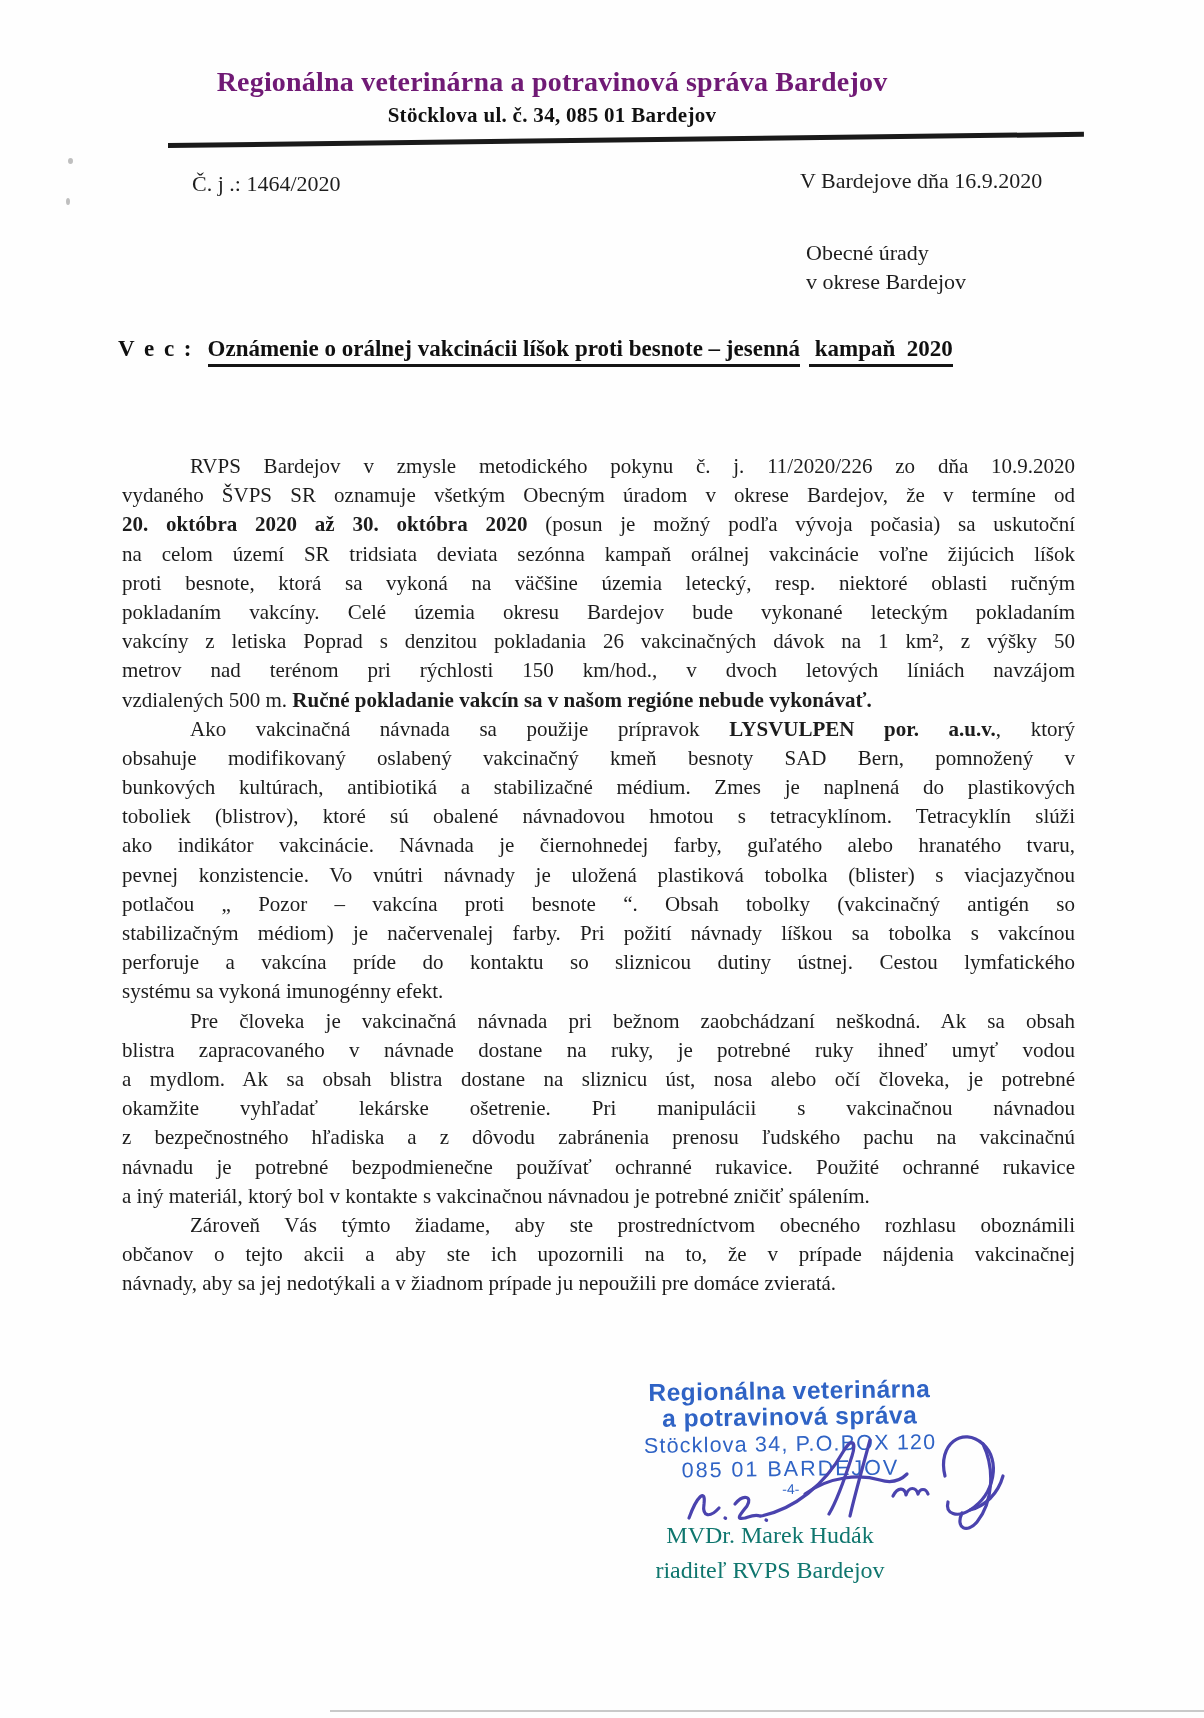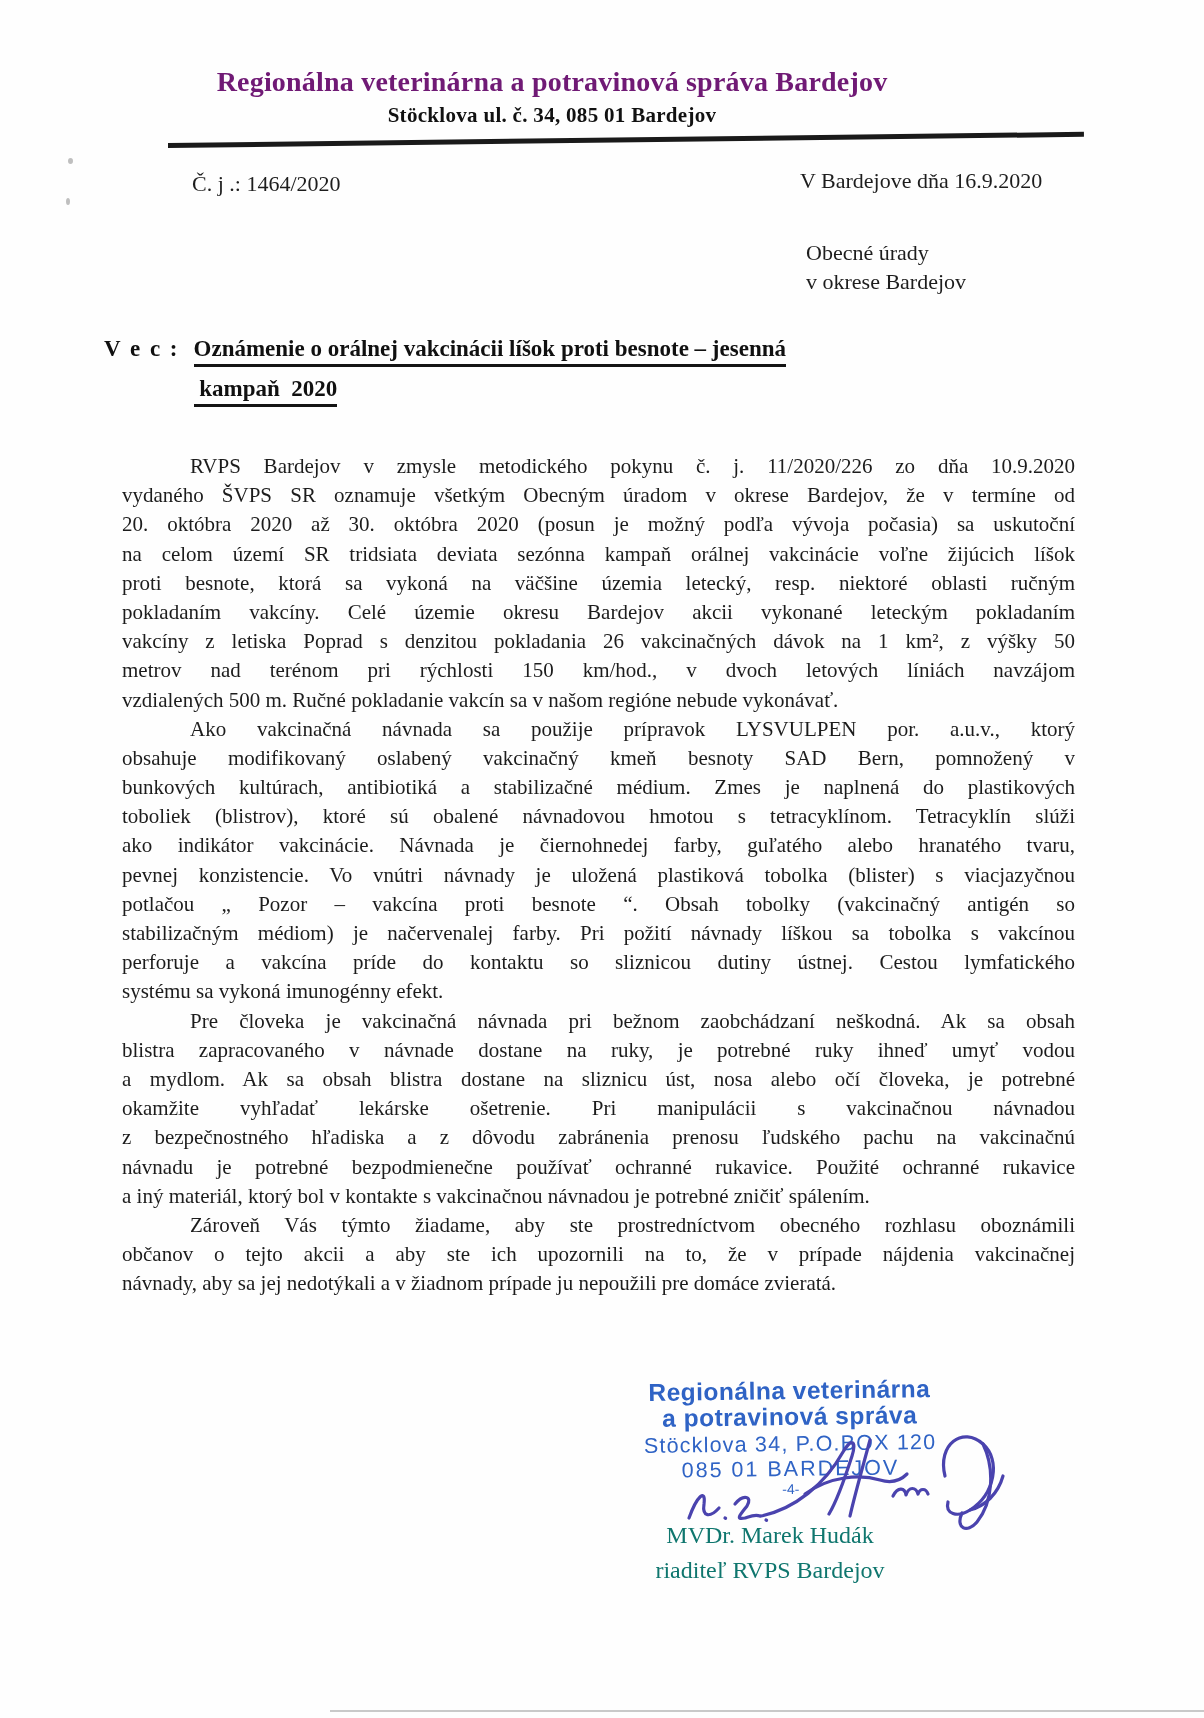--- a/index.html
+++ b/index.html
@@ -15,31 +15,31 @@
   .org-header{position:absolute;left:100px;top:66px;width:904px;text-align:center;}
   .org-title{font-size:28px;font-weight:700;color:#701a75;letter-spacing:.2px;margin:0;}
   .org-address{font-size:21px;font-weight:700;color:#111;margin-top:5px;letter-spacing:.3px;}
   .header-rule{position:absolute;left:168px;top:143px;width:916px;height:4.5px;background:#1a1a1a;
     transform:rotate(-0.7deg);transform-origin:left center;}
   
   .ref-number{position:absolute;left:192px;top:171px;font-size:22px;}
   .place-date{position:absolute;left:800px;top:168px;font-size:22px;}
   .recipient{position:absolute;left:806px;top:238px;font-size:22px;line-height:29px;}
   
-  .subject{position:absolute;left:104px;top:336px;font-weight:700;font-size:23px;color:#101010;}
+  .subject{position:absolute;left:118px;top:336px;font-weight:700;font-size:23px;color:#101010;}
   .subject-row{display:flex;align-items:flex-start;}
   .subject-prefix{letter-spacing:2px;white-space:pre;margin-right:14px;}
-  .subject-lines{display:flex;flex-direction:column;gap:9px;}
+  .subject-lines{display:flex;gap:9px;}
   .u{border-bottom:3px solid #141414;padding-bottom:2px;white-space:pre;width:max-content;}
   
   .letter-body{position:absolute;left:122px;top:452px;width:953px;font-size:21px;color:#1c1c1c;}
   .line{line-height:29.2px;height:29.2px;text-align:justify;text-align-last:justify;white-space:normal;}
   .line.last{text-align-last:left;}
   .line.indent{padding-left:68px;}
-  .line .b{font-weight:400;}
+  .line .b{font-weight:700;}
   
   .stamp{position:absolute;left:590px;top:1378px;width:400px;text-align:center;
     font-family:"Liberation Sans","DejaVu Sans",sans-serif;transform:rotate(-0.8deg);}
   .stamp-l1,.stamp-l2{font-size:24.5px;font-weight:700;letter-spacing:.5px;line-height:26px;}
   .stamp-l3{font-size:21.5px;font-weight:400;letter-spacing:1.2px;line-height:25px;margin-top:2px;}
   .stamp-l4{font-size:21.5px;font-weight:400;letter-spacing:2px;line-height:24px;}
   .stamp-l5{font-size:14px;font-weight:400;line-height:16px;}
   
   .signature-svg{position:absolute;left:665px;top:1412px;}
   .signer{position:absolute;left:570px;top:1522px;width:400px;text-align:center;font-size:24px;color:#0f766e;}
@@ -77,21 +77,21 @@
       </span>
     </div>
   </div>
 
   <div class="letter-body">
       <div class="line indent"><span>RVPS Bardejov v zmysle metodického pokynu č. j. 11/2020/226 zo dňa 10.9.2020</span></div>
       <div class="line"><span>vydaného ŠVPS SR oznamuje všetkým Obecným úradom v okrese Bardejov, že v termíne od</span></div>
       <div class="line"><span class="b">20. októbra 2020 až 30. októbra 2020</span><span> (posun je možný podľa vývoja počasia) sa uskutoční</span></div>
       <div class="line"><span>na celom území SR tridsiata deviata sezónna kampaň orálnej vakcinácie voľne žijúcich líšok</span></div>
       <div class="line"><span>proti besnote, ktorá sa vykoná na väčšine územia letecký, resp. niektoré oblasti ručným</span></div>
-      <div class="line"><span>pokladaním vakcíny. Celé územie okresu Bardejov akcii vykonané leteckým pokladaním</span></div>
+      <div class="line"><span>pokladaním vakcíny. Celé územia okresu Bardejov bude vykonané leteckým pokladaním</span></div>
       <div class="line"><span>vakcíny z letiska Poprad s denzitou pokladania 26 vakcinačných dávok na 1 km², z výšky 50</span></div>
       <div class="line"><span>metrov nad terénom pri rýchlosti 150 km/hod., v dvoch letových líniách navzájom</span></div>
       <div class="line last"><span>vzdialených 500 m. </span><span class="b">Ručné pokladanie vakcín sa v našom regióne nebude vykonávať.</span></div>
       <div class="line indent"><span>Ako vakcinačná návnada sa použije prípravok </span><span class="b">LYSVULPEN por. a.u.v.</span><span>, ktorý</span></div>
       <div class="line"><span>obsahuje modifikovaný oslabený vakcinačný kmeň besnoty SAD Bern, pomnožený v</span></div>
       <div class="line"><span>bunkových kultúrach, antibiotiká a stabilizačné médium. Zmes je naplnená do plastikových</span></div>
       <div class="line"><span>toboliek (blistrov), ktoré sú obalené návnadovou hmotou s tetracyklínom. Tetracyklín slúži</span></div>
       <div class="line"><span>ako indikátor vakcinácie. Návnada je čiernohnedej farby, guľatého alebo hranatého tvaru,</span></div>
       <div class="line"><span>pevnej konzistencie. Vo vnútri návnady je uložená plastiková tobolka (blister) s viacjazyčnou</span></div>
       <div class="line"><span>potlačou „ Pozor – vakcína proti besnote “. Obsah tobolky (vakcinačný antigén so</span></div>

